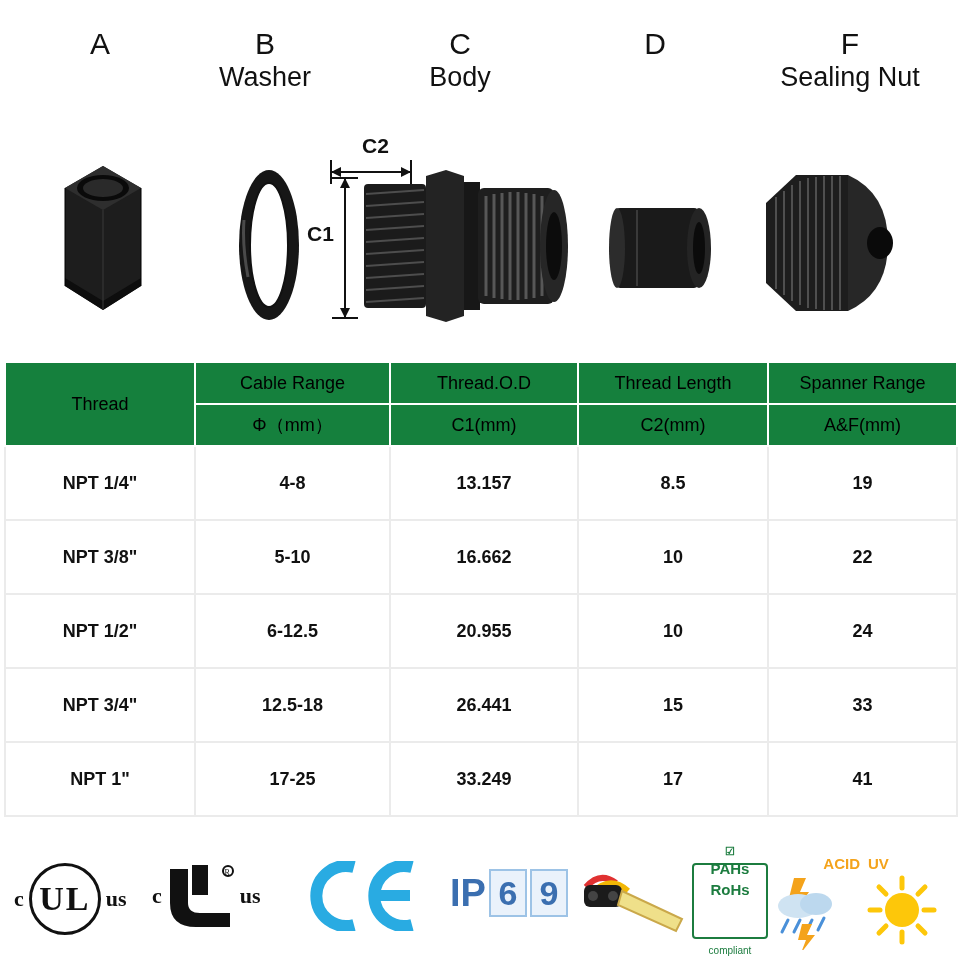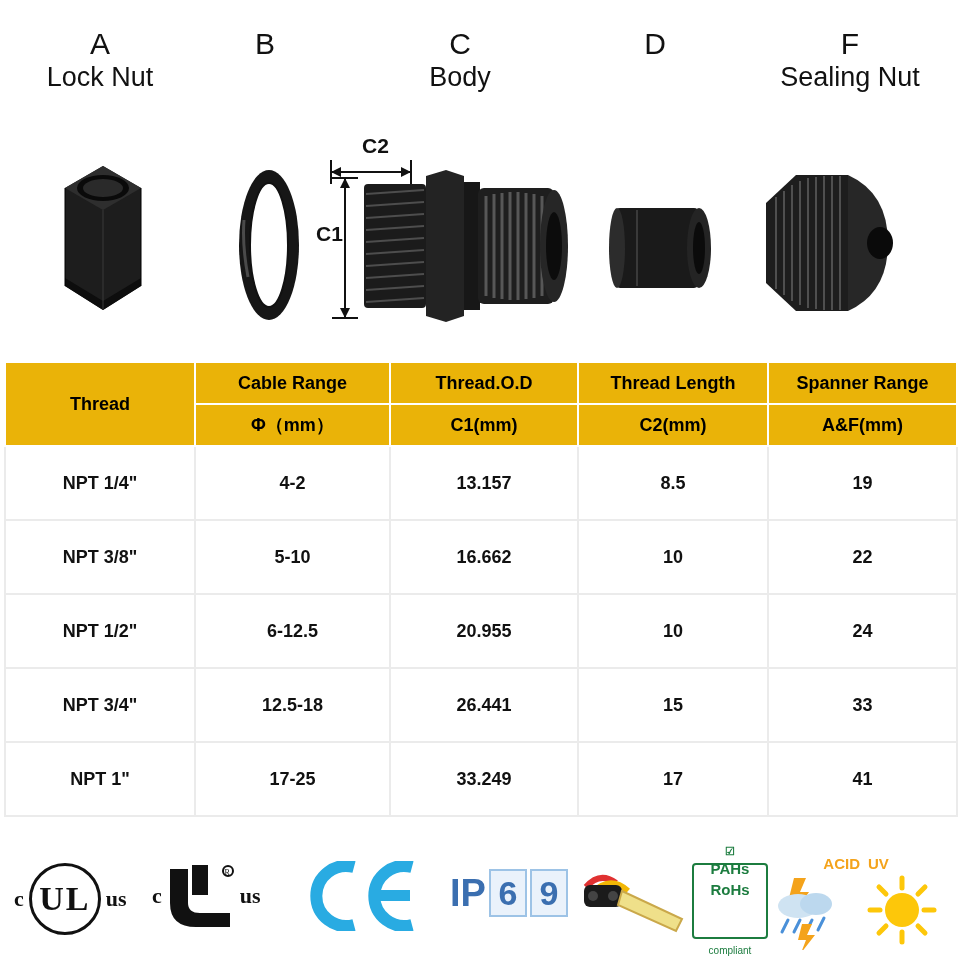--- a/index.html
+++ b/index.html
@@ -29,21 +29,21 @@
   }
   table{
     border-collapse:collapse;width:952px;table-layout:fixed;
     font-size:17px;
   }
   th,td{
     border:2px solid #e9e9e9;
     text-align:center;vertical-align:middle;
   }
   thead th{
-    background:#eab308;color:#000;font-weight:bold;border-color:#fff;
+    background:#15803d;color:#000;font-weight:normal;border-color:#fff;
     height:38px;font-size:18px;
   }
   thead th.thread-cell{
     vertical-align:middle;font-size:18px;
   }
   tbody td{
     height:70px;font-weight:bold;font-size:18px;color:#111;border:2px solid #ebebeb;
   }
   tbody tr td:first-child{font-size:18px;}
 
@@ -80,37 +80,37 @@
   .acid-label{color:#F4A31B;font-weight:bold;font-size:15px;}
   .uv-label{color:#F4A31B;font-weight:bold;font-size:15px;}
 </style>
 </head>
 <body>
 
 <div class="parts">
 
   <div class="part" style="left:10px;top:28px;width:180px;">
     <div class="letter">A</div>
-    <div class="pname">Lock Nut</div>
   </div>
   <div class="art" style="left:55px;top:160px;">
     <svg width="95" height="165" viewBox="0 0 95 165">
       <polygon points="10,28 48,6 86,28 86,126 48,150 10,126" fill="#1d1d1d"></polygon>
       <polygon points="10,28 48,6 86,28 48,50" fill="#2e2e2e"></polygon>
       <polygon points="10,126 48,150 86,126 86,118 48,141 10,118" fill="#0d0d0d"></polygon>
       <ellipse cx="48" cy="28" rx="26" ry="13" fill="#0a0a0a"></ellipse>
       <ellipse cx="48" cy="28" rx="20" ry="9" fill="#2a2a2a"></ellipse>
       <line x1="10" y1="28" x2="10" y2="126" stroke="#000" stroke-width="1"></line>
       <line x1="86" y1="28" x2="86" y2="126" stroke="#000" stroke-width="1"></line>
       <line x1="48" y1="50" x2="48" y2="150" stroke="#3a3a3a" stroke-width="1"></line>
     </svg>
   </div>
 
   <div class="part" style="left:190px;top:28px;width:150px;">
     <div class="letter">B</div>
+    <div class="pname">Washer</div>
   </div>
   <div class="art" style="left:236px;top:165px;">
     <svg width="66" height="160" viewBox="0 0 66 160">
       <ellipse cx="33" cy="80" rx="30" ry="75" fill="#161616"></ellipse>
       <ellipse cx="33" cy="80" rx="19" ry="62" fill="#ffffff"></ellipse>
       <ellipse cx="33" cy="80" rx="19" ry="62" fill="none" stroke="#111" stroke-width="2"></ellipse>
       <path d="M8 55 Q6 80 12 112" stroke="#4a4a4a" stroke-width="3" fill="none"></path>
     </svg>
   </div>
 
@@ -121,21 +121,21 @@
 
   <div style="position:absolute;left:362px;top:134px;font-size:21px;font-weight:bold;">C2</div>
   <svg class="art" style="left:325px;top:158px;" width="130" height="30">
     <line x1="6" y1="14" x2="86" y2="14" stroke="#111" stroke-width="2"></line>
     <polygon points="6,14 16,9 16,19" fill="#111"></polygon>
     <polygon points="86,14 76,9 76,19" fill="#111"></polygon>
     <line x1="6" y1="2" x2="6" y2="26" stroke="#111" stroke-width="2"></line>
     <line x1="86" y1="2" x2="86" y2="26" stroke="#111" stroke-width="2"></line>
   </svg>
 
-  <div style="position:absolute;left:316px;top:222px;font-size:21px;font-weight:bold;">C1</div>
+  <div style="position:absolute;left:307px;top:222px;font-size:21px;font-weight:bold;">C1</div>
   <svg class="art" style="left:330px;top:170px;" width="30" height="155">
     <line x1="15" y1="8" x2="15" y2="148" stroke="#111" stroke-width="2"></line>
     <polygon points="15,8 10,18 20,18" fill="#111"></polygon>
     <polygon points="15,148 10,138 20,138" fill="#111"></polygon>
     <line x1="2" y1="8" x2="28" y2="8" stroke="#111" stroke-width="2"></line>
     <line x1="2" y1="148" x2="28" y2="148" stroke="#111" stroke-width="2"></line>
   </svg>
 
   <div class="art" style="left:360px;top:168px;">
     <svg width="215" height="155" viewBox="0 0 215 155">
@@ -231,21 +231,21 @@
       <tr>
         <th>Φ（mm）</th>
         <th>C1(mm)</th>
         <th>C2(mm)</th>
         <th>A&amp;F(mm)</th>
       </tr>
     </thead>
     <tbody>
       <tr>
         <td>NPT 1/4"</td>
-        <td>4-2</td>
+        <td>4-8</td>
         <td>13.157</td>
         <td>8.5</td>
         <td>19</td>
       </tr>
       <tr>
         <td>NPT 3/8"</td>
         <td>5-10</td>
         <td>16.662</td>
         <td>10</td>
         <td>22</td>

